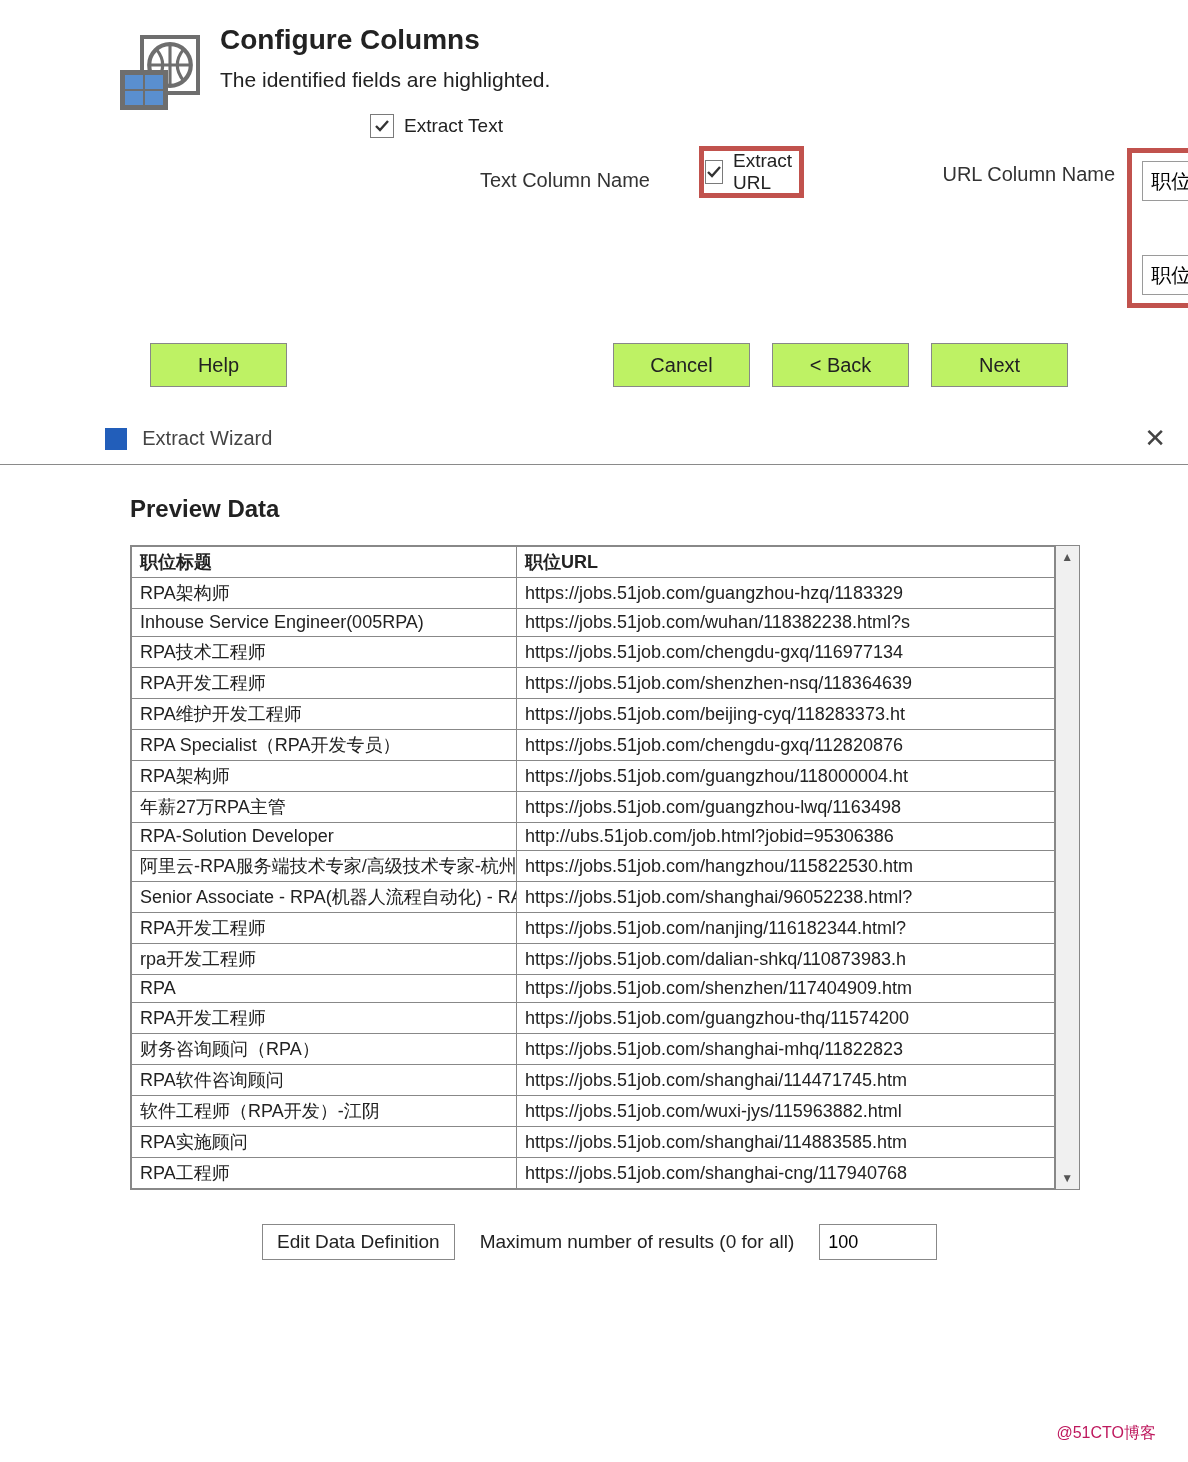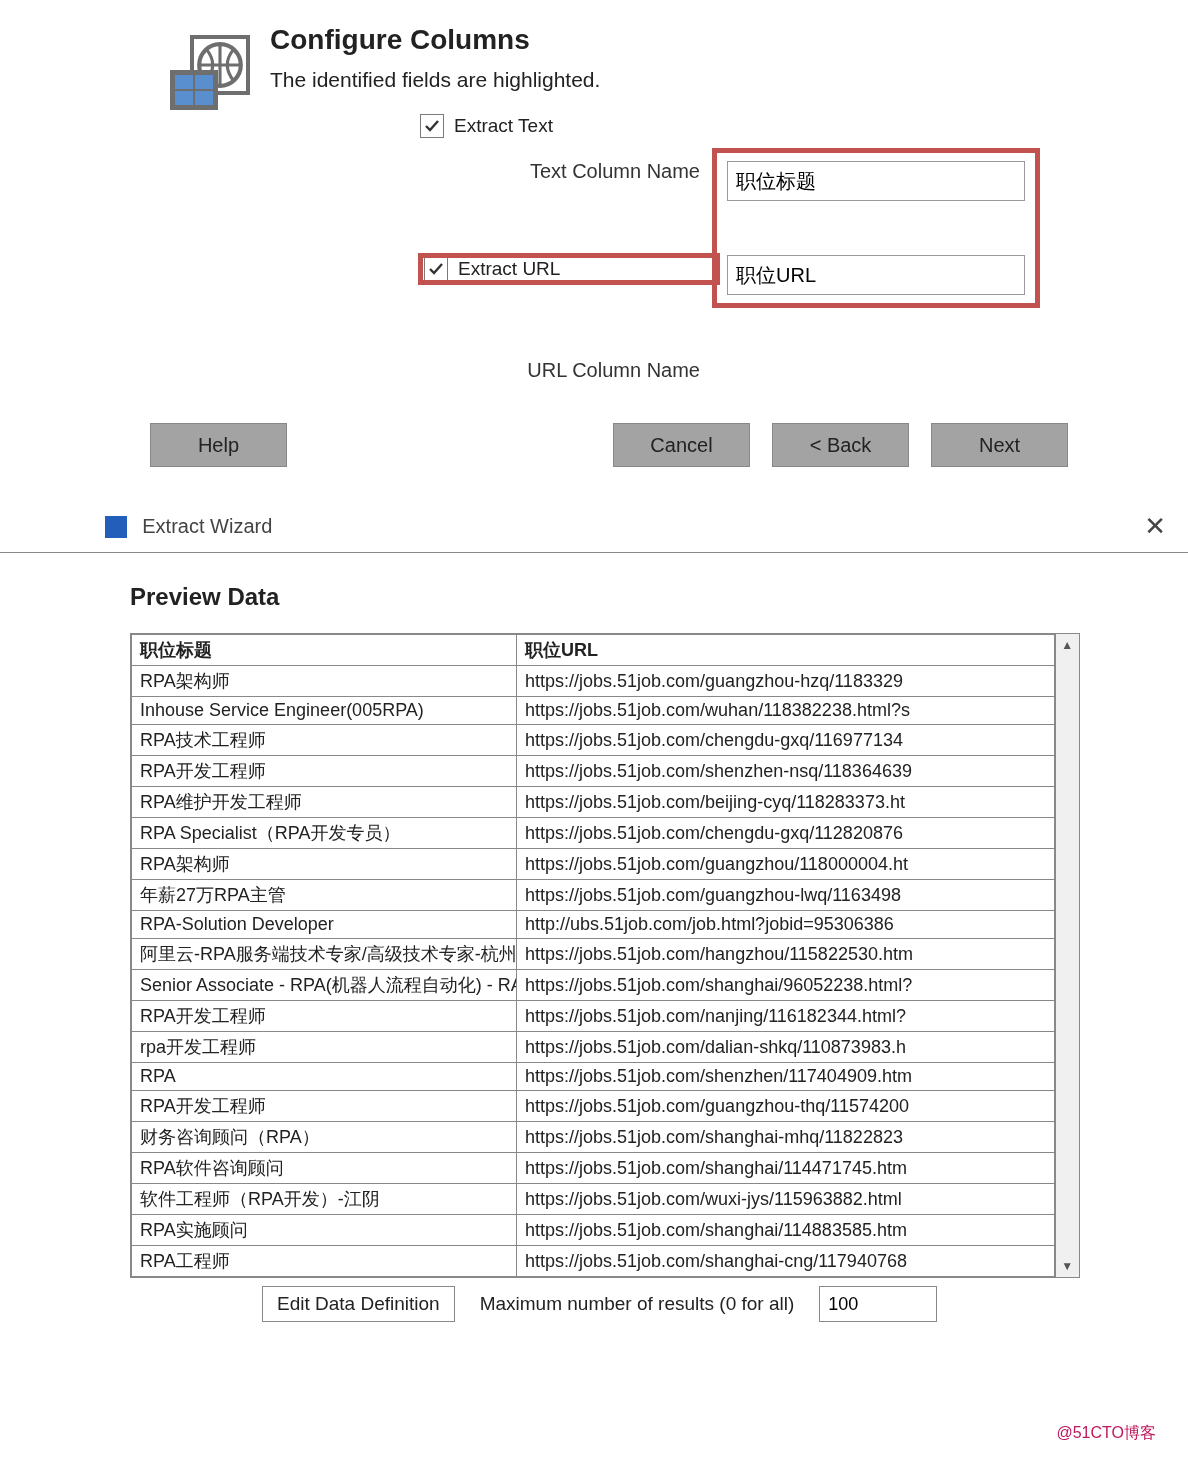--- a/index.html
+++ b/index.html
@@ -16,39 +16,39 @@
   .sub{font-size:21px;margin-bottom:22px;}
   .form-block{padding-left:150px;}
   .chk-row{display:flex;align-items:center;margin:10px 0;}
   .chk{width:22px;height:22px;border:1px solid #7a7a7a;display:flex;align-items:center;justify-content:center;margin-right:10px;background:#fff;}
   .chk svg{width:16px;height:16px;}
   .label-row{display:flex;align-items:center;margin:6px 0;}
   .field-label{width:280px;text-align:right;padding-right:18px;font-size:20px;color:#333;}
   .txt{width:280px;height:38px;border:1px solid #9a9a9a;padding:0 8px;font-size:20px;background:#fff;}
   .hl-single{outline:5px solid #c1524d;outline-offset:-3px;padding:2px 4px;}
   .btn-row{display:flex;gap:22px;margin:35px 0 20px;padding-left:30px;}
-  .btn{min-width:135px;height:42px;border:1px solid #888;background:#a3a3a3;font-size:20px;display:flex;align-items:center;justify-content:center;cursor:pointer;}
+  .btn{min-width:135px;height:42px;border:1px solid #888;background:#bef264;font-size:20px;display:flex;align-items:center;justify-content:center;cursor:pointer;}
   .btn:first-child{margin-right:auto;}
   
-  .second-header{display:flex;align-items:center;justify-content:space-between;border-bottom:1px solid #8a8a8a;padding:6px 18px 10px 105px;margin-top:8px;}
+  .second-header{display:flex;align-items:center;justify-content:space-between;border-bottom:1px solid #8a8a8a;padding:6px 18px 10px 105px;}
   .sq{width:22px;height:22px;background:#225eba;display:inline-block;margin-right:10px;vertical-align:middle;}
   .second-title{font-size:20px;color:#444;}
   .close{font-size:26px;color:#444;cursor:pointer;padding:0 4px;}
   
   .preview-block{padding:30px 108px 10px 130px;}
   .preview-title{font-size:24px;font-weight:700;margin-bottom:22px;}
   .table-wrap{border:1px solid #888;display:flex;}
   table{border-collapse:collapse;width:100%;table-layout:fixed;font-size:18px;}
   th,td{border:1px solid #888;padding:3px 8px;text-align:left;white-space:nowrap;overflow:hidden;}
   th{font-weight:700;background:#fff;}
   col.c1{width:385px;}
   .scroll-col{width:24px;border-left:1px solid #888;background:#f0f0f0;display:flex;flex-direction:column;justify-content:space-between;align-items:center;padding:4px 0;}
   .scroll-btn{font-size:12px;color:#555;cursor:pointer;}
   
-  .footer{display:flex;align-items:center;gap:25px;padding:8px 0 0 132px;font-size:19px;}
+  .footer{display:flex;align-items:center;gap:25px;padding:34px 0 0 132px;font-size:19px;}
   .small-btn{border:1px solid #888;background:#fff;padding:6px 14px;cursor:pointer;}
   .max-input{width:100px;height:34px;border:1px solid #888;padding:0 8px;font-size:18px;}
   .watermark{position:absolute;right:32px;bottom:18px;color:#be185d;font-size:16px;}
   
   .input-col-hl{border:5px solid #c1524d;padding:8px 10px;margin-left:-6px;}
 </style>
 </head>
 <body>
 <div class="page">
 
@@ -78,21 +78,21 @@
         <div class="chk-row">
           <span class="chk">
             <svg viewBox="0 0 16 16">
                   <path d="M2 8l4 4 8-9" stroke="#333" stroke-width="2.4" fill="none"></path>
                 </svg>
           </span>
           <span>Extract Text</span>
         </div>
 
         <div style="display:flex;align-items:flex-start;">
-          <div style="display:flex;flex-direction:column;gap:72px;padding-top:6px;">
+          <div style="display:flex;flex-direction:row;gap:33px;padding-top:6px;">
             <div class="label-row">
               <span class="field-label">Text Column Name</span>
             </div>
             <div class="hl-single chk-row" style="margin-top:-6px;">
               <span class="chk">
                 <svg viewBox="0 0 16 16">
                       <path d="M2 8l4 4 8-9" stroke="#333" stroke-width="2.4" fill="none"></path>
                     </svg>
               </span>
               <span>Extract URL</span>

